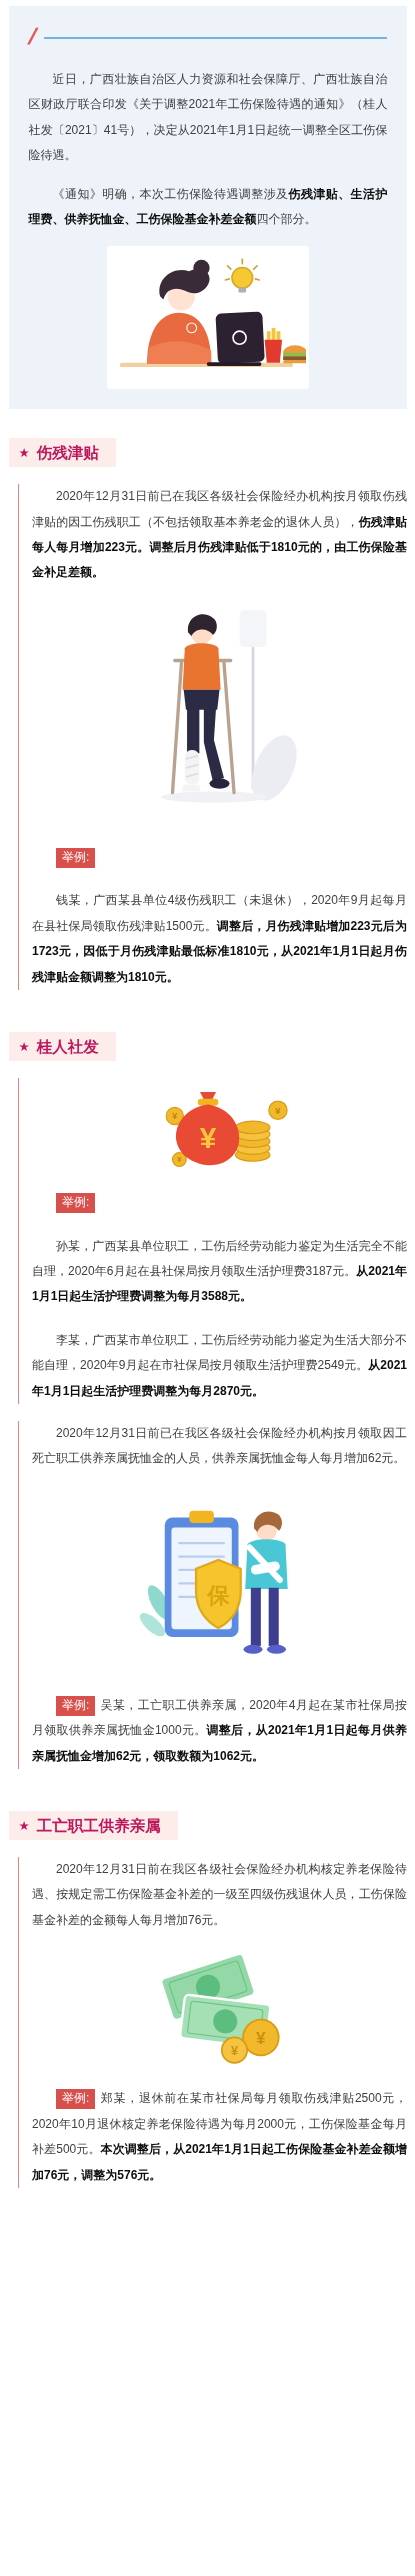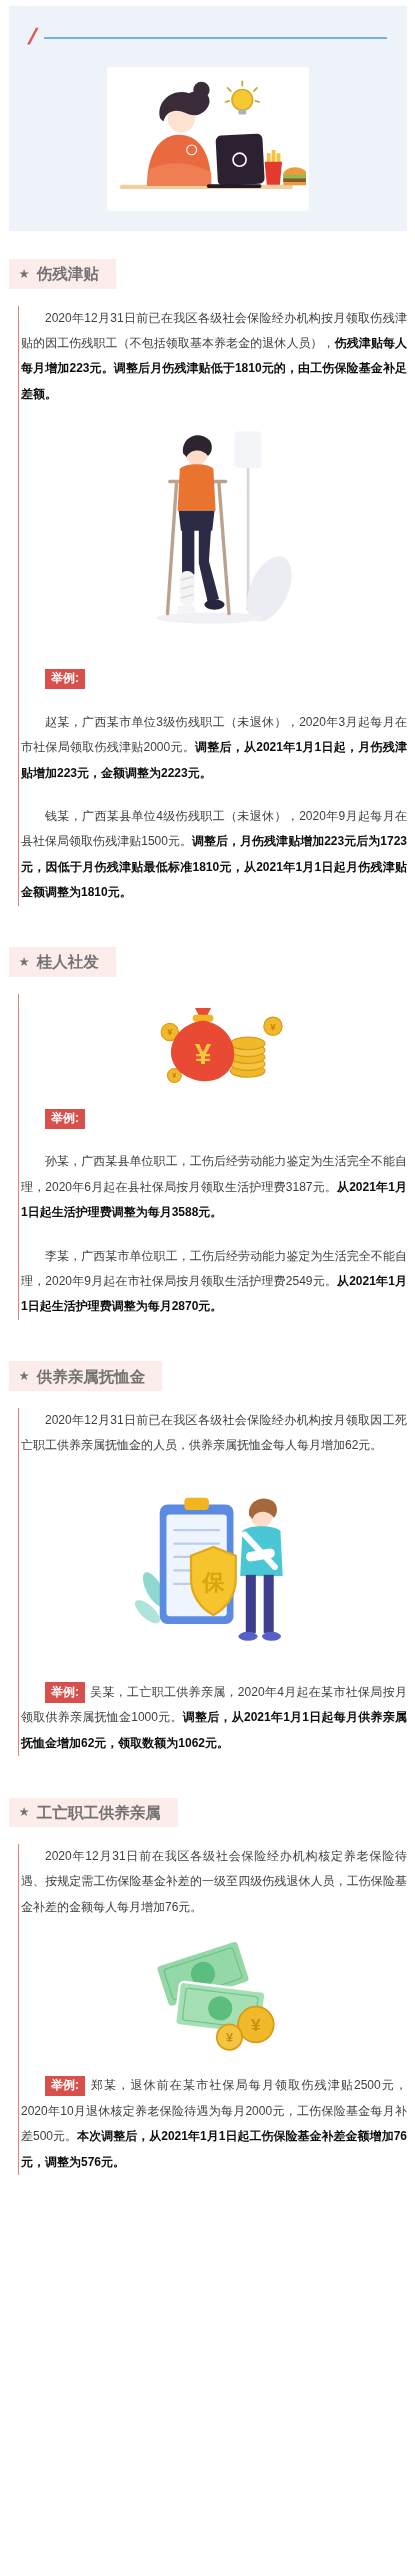--- a/index.html
+++ b/index.html
@@ -11,39 +11,41 @@
   .rule-row{display:flex;align-items:center;gap:9.5px;margin:2.4px 0 18px;}
   .slash{color:#e05a5a;font-size:22.6px;font-weight:bold;font-style:italic;line-height:1;transform:skewX(-8deg);}
   .rule{flex:1;height:1.8px;background:#73b3e3;}
   .para{font-size:12px;line-height:2.12;text-align:justify;color:#3e3e3e;margin:0 0 13px;}
   .ind{text-indent:2em;}
   .para b{color:#0d0d0d;font-weight:bold;}
   .illo-card{background:#ffffff;border-radius:3.6px;width:202px;margin:10.7px auto 0;display:flex;justify-content:center;align-items:center;padding:4.8px 0;}
   .illo-wrap{display:flex;justify-content:center;margin:8.3px 0 6px;}
 
   
-  .section-h{display:inline-block;background:#fcecea;color:#737373;font-weight:bold;font-size:15.5px;padding:7.1px 16.7px 7.1px 9.5px;margin:28.6px 0 0 9px;line-height:1;}
+  .section-h{display:inline-block;background:#fcecea;color:#be185d;font-weight:bold;font-size:15.5px;padding:7.1px 16.7px 7.1px 9.5px;margin:28.6px 0 0 9px;line-height:1;}
   .section-h .star{font-size:12.5px;margin-right:7.1px;position:relative;top:-1.2px;}
-  .section-body{margin:16.7px 9px 0 18px;border-left:1.2px solid #e78080;padding-left:2px;}
-  .badge{display:inline-block;background:#d7504b;color:#ffffff;font-weight:bold;font-size:12px;line-height:1.4;padding:1.2px 6px 2.4px;text-indent:0;}
+  .section-body{margin:16.7px 9px 0 18px;border-left:1.2px solid #e78080;padding-left:13px;}
+  .badge{display:inline-block;background:#d7504b;color:#ffffff;font-weight:normal;font-size:12px;line-height:1.4;padding:1.2px 6px 2.4px;text-indent:0;}
   .badge-line{margin:20px 0 15.5px;text-indent:2em;}
   .badge-inline{margin-right:4.8px;}
   .example{margin-top:18px;}
 </style>
 </head>
 <body>
 
 <div class="page">
 
   
   <section class="hero">
     <div class="rule-row">
       <span class="slash">/</span>
       <span class="rule"></span>
     </div>
+    <p class="para ind"><span>近日，广西壮族自治区人力资源和社会保障厅、广西壮族自治区财政厅联合印发《关于调整2021年工伤保险待遇的通知》（桂人社发〔2021〕41号），决定从2021年1月1日起统一调整全区工伤保险待遇。</span></p>
+    <p class="para ind"><span>《通知》明确，本次工伤保险待遇调整涉及</span><b>伤残津贴、生活护理费、供养抚恤金、工伤保险基金补差金额</b><span>四个部分。</span></p>
 
     <div class="illo-card">
       <svg width="196" height="134" viewBox="0 0 360 240">
         <rect x="18" y="204" width="318" height="8" rx="4" fill="#f2cf9f"></rect>
 
         <g>
           <circle cx="243" cy="48" r="19" fill="#f6c831" stroke="#d7a92c" stroke-width="3"></circle>
           <rect x="236" y="66" width="14" height="9" rx="2" fill="#aab1ba"></rect>
           <g stroke="#caa23a" stroke-width="3" stroke-linecap="round">
             <line x1="243" y1="14" x2="243" y2="22"></line>
@@ -117,21 +119,20 @@
           <line x1="100" y1="300" x2="122" y2="294"></line>
           <line x1="100" y1="316" x2="122" y2="310"></line>
         </g>
         <ellipse cx="160" cy="328" rx="18" ry="9" fill="#26253d"></ellipse>
         <path d="M96 330 L124 330 L126 342 L92 342 Z" fill="#f4f4f4"></path>
       </svg>
     </div>
 
     <p class="para badge-line"><span class="badge">举例:</span></p>
 
-    <p class="para ind example"><span>赵某，广西某市单位3级伤残职工（未退休），2020年3月起每月在市社保局领取伤残津贴2000元。</span><b>调整后，从2021年1月1日起，月伤残津贴增加223元，金额调整为2223元。</b></p>
     <p class="para ind example"><span>钱某，广西某县单位4级伤残职工（未退休），2020年9月起每月在县社保局领取伤残津贴1500元。</span><b>调整后，月伤残津贴增加223元后为1723元，因低于月伤残津贴最低标准1810元，从2021年1月1日起月伤残津贴金额调整为1810元。</b></p>
   </div>
 
   
   <div class="section-h">
     <span class="star">★</span><span>桂人社发</span>
   </div>
   <div class="section-body">
 
     <div class="illo-wrap">
@@ -160,27 +161,24 @@
           <rect x="92" y="36" width="36" height="12" rx="6" fill="#f3b51f"></rect>
           <path d="M110 46 C66 52 48 88 56 114 C64 142 96 152 114 152 C140 152 160 136 164 112 C168 82 148 52 110 46 Z" fill="#e84a33"></path>
           <text x="110" y="122" font-size="52" font-weight="bold" fill="#f8c63d" text-anchor="middle">¥</text>
         </g>
       </svg>
     </div>
 
     <p class="para badge-line"><span class="badge">举例:</span></p>
 
     <p class="para ind example"><span>孙某，广西某县单位职工，工伤后经劳动能力鉴定为生活完全不能自理，2020年6月起在县社保局按月领取生活护理费3187元。</span><b>从2021年1月1日起生活护理费调整为每月3588元。</b></p>
-    <p class="para ind example"><span>李某，广西某市单位职工，工伤后经劳动能力鉴定为生活完全不能自理，2020年9月起在市社保局按月领取生活护理费2549元。</span><b>从2021年1月1日起生活护理费调整为每月2870元。</b></p>
-  </div>
-
-  
-  <div class="section-h">
-    <span class="star">★</span><span>供养亲属抚恤金</span>
-  </div>
+    <p class="para ind example"><span>李某，广西某市单位职工，工伤后经劳动能力鉴定为生活大部分不能自理，2020年9月起在市社保局按月领取生活护理费2549元。</span><b>从2021年1月1日起生活护理费调整为每月2870元。</b></p>
+  </div>
+
+  
   <div class="section-body">
     <p class="para ind"><span>2020年12月31日前已在我区各级社会保险经办机构按月领取因工死亡职工供养亲属抚恤金的人员，供养亲属抚恤金每人每月增加62元。</span></p>
 
     <div class="illo-wrap">
       <svg width="179" height="190" viewBox="0 0 320 340">
         <ellipse cx="52" cy="210" rx="14" ry="34" fill="#8fd8cd" transform="rotate(-28 52 210)"></ellipse>
         <ellipse cx="40" cy="250" rx="12" ry="28" fill="#aee4db" transform="rotate(-48 40 250)"></ellipse>
 
         <g>
           <rect x="62" y="58" width="132" height="214" rx="14" fill="#5a8be0"></rect>

